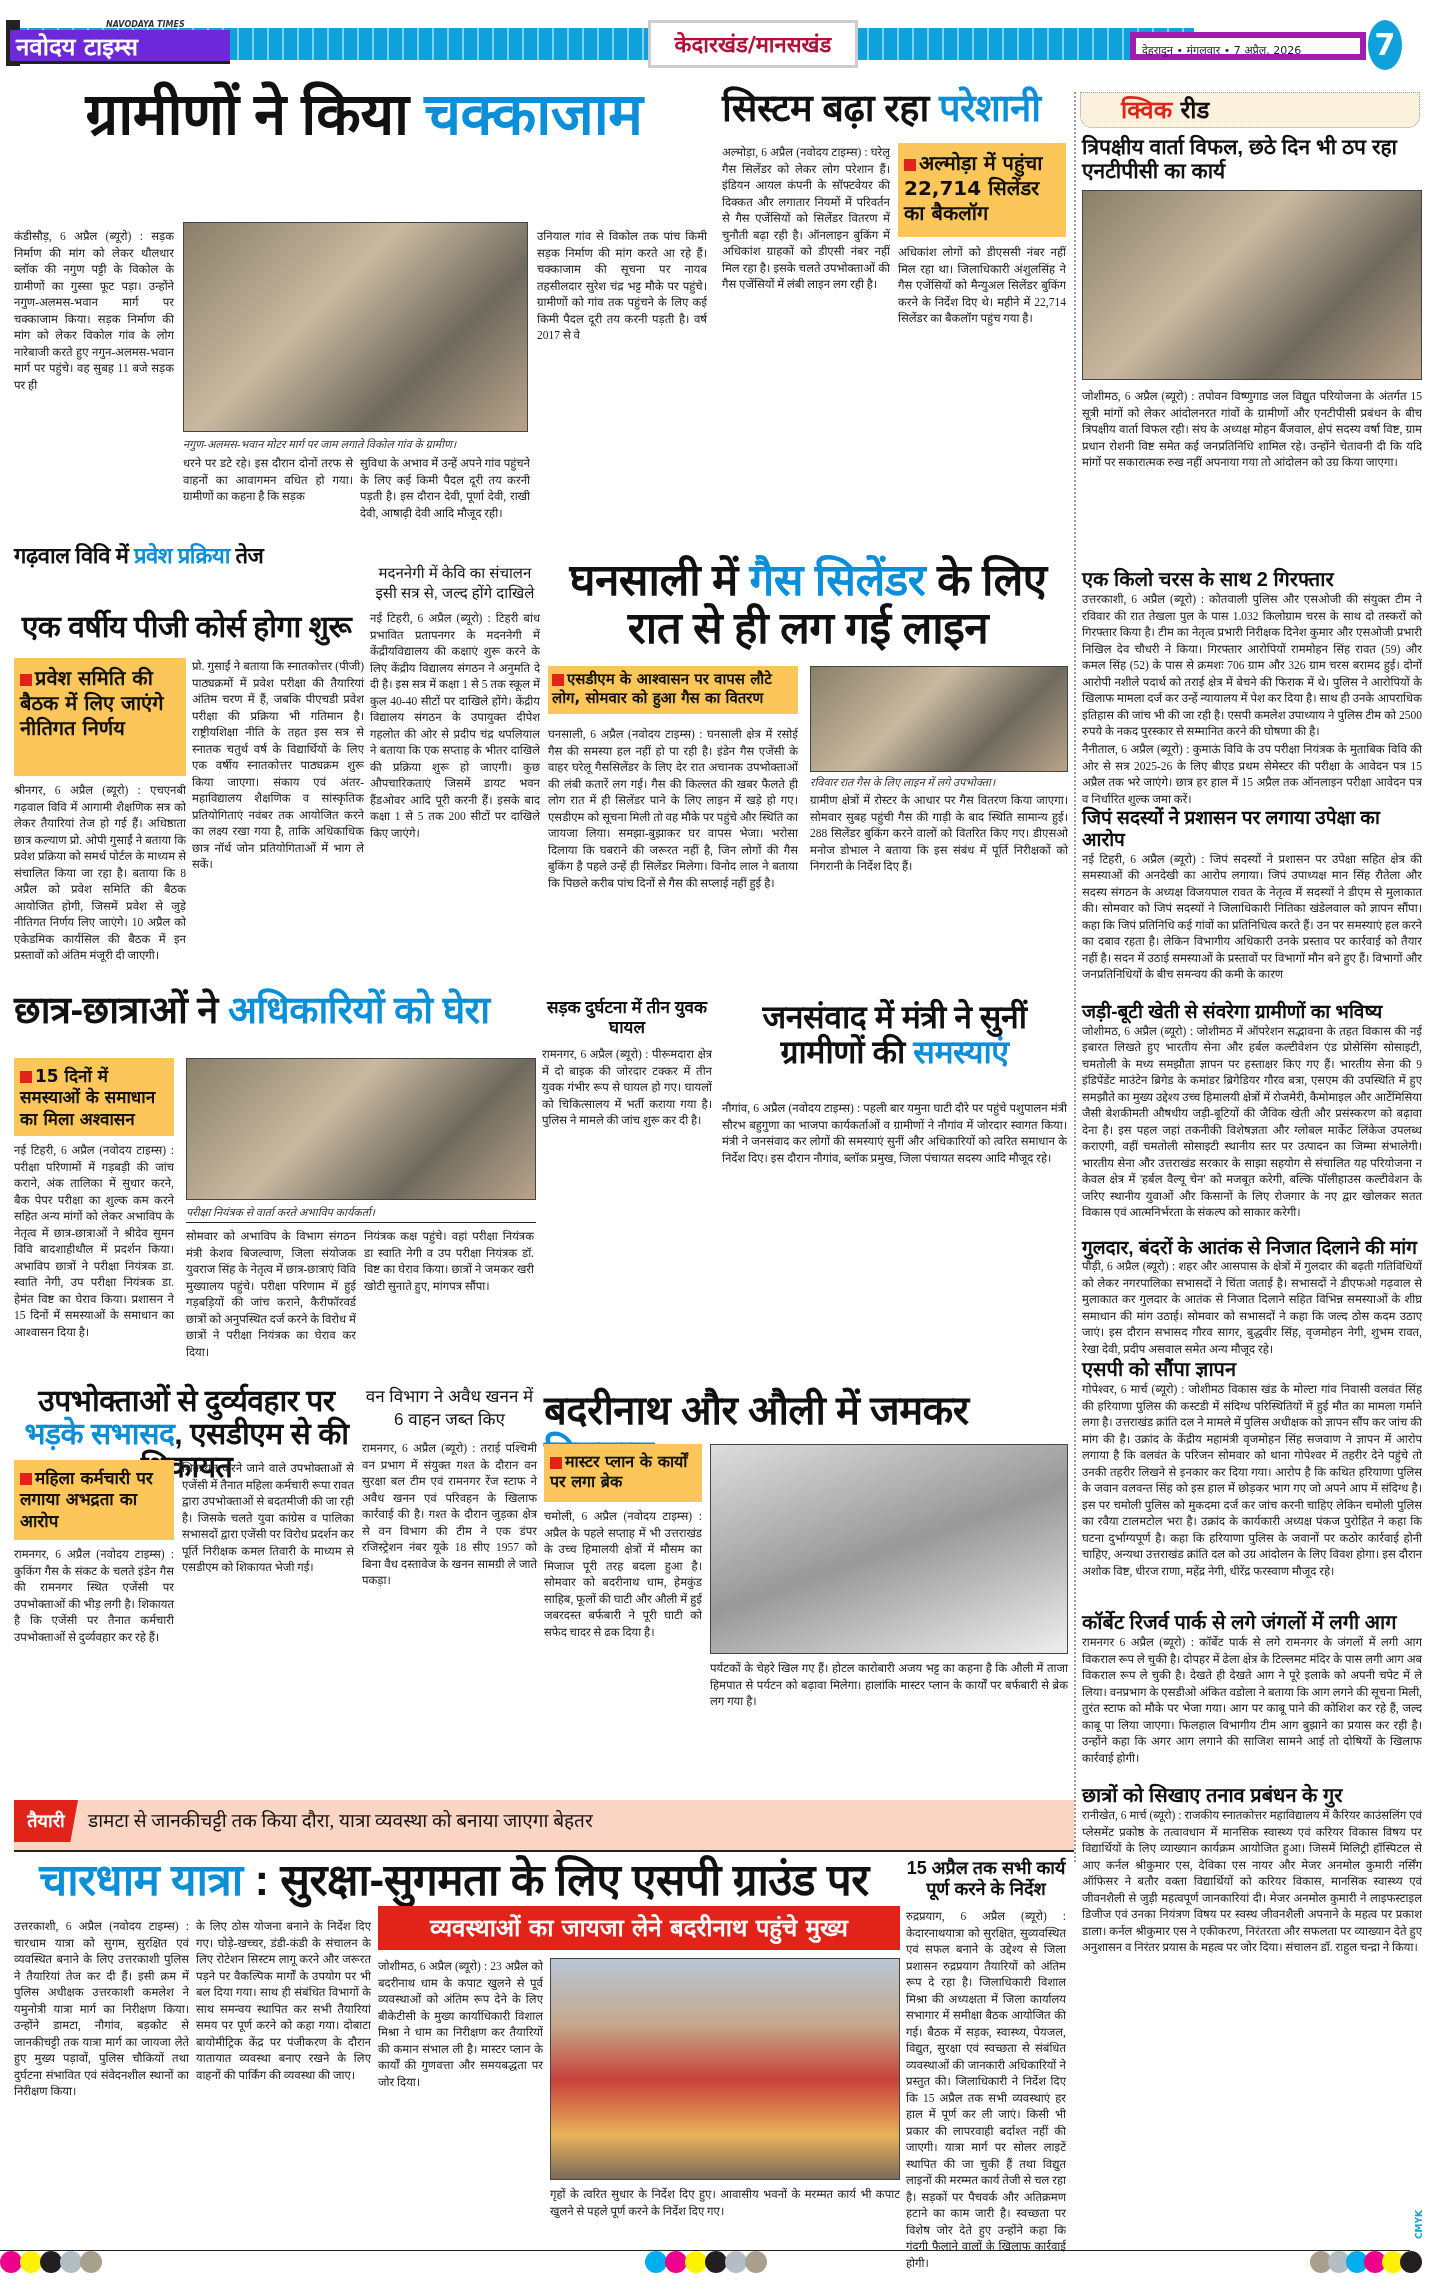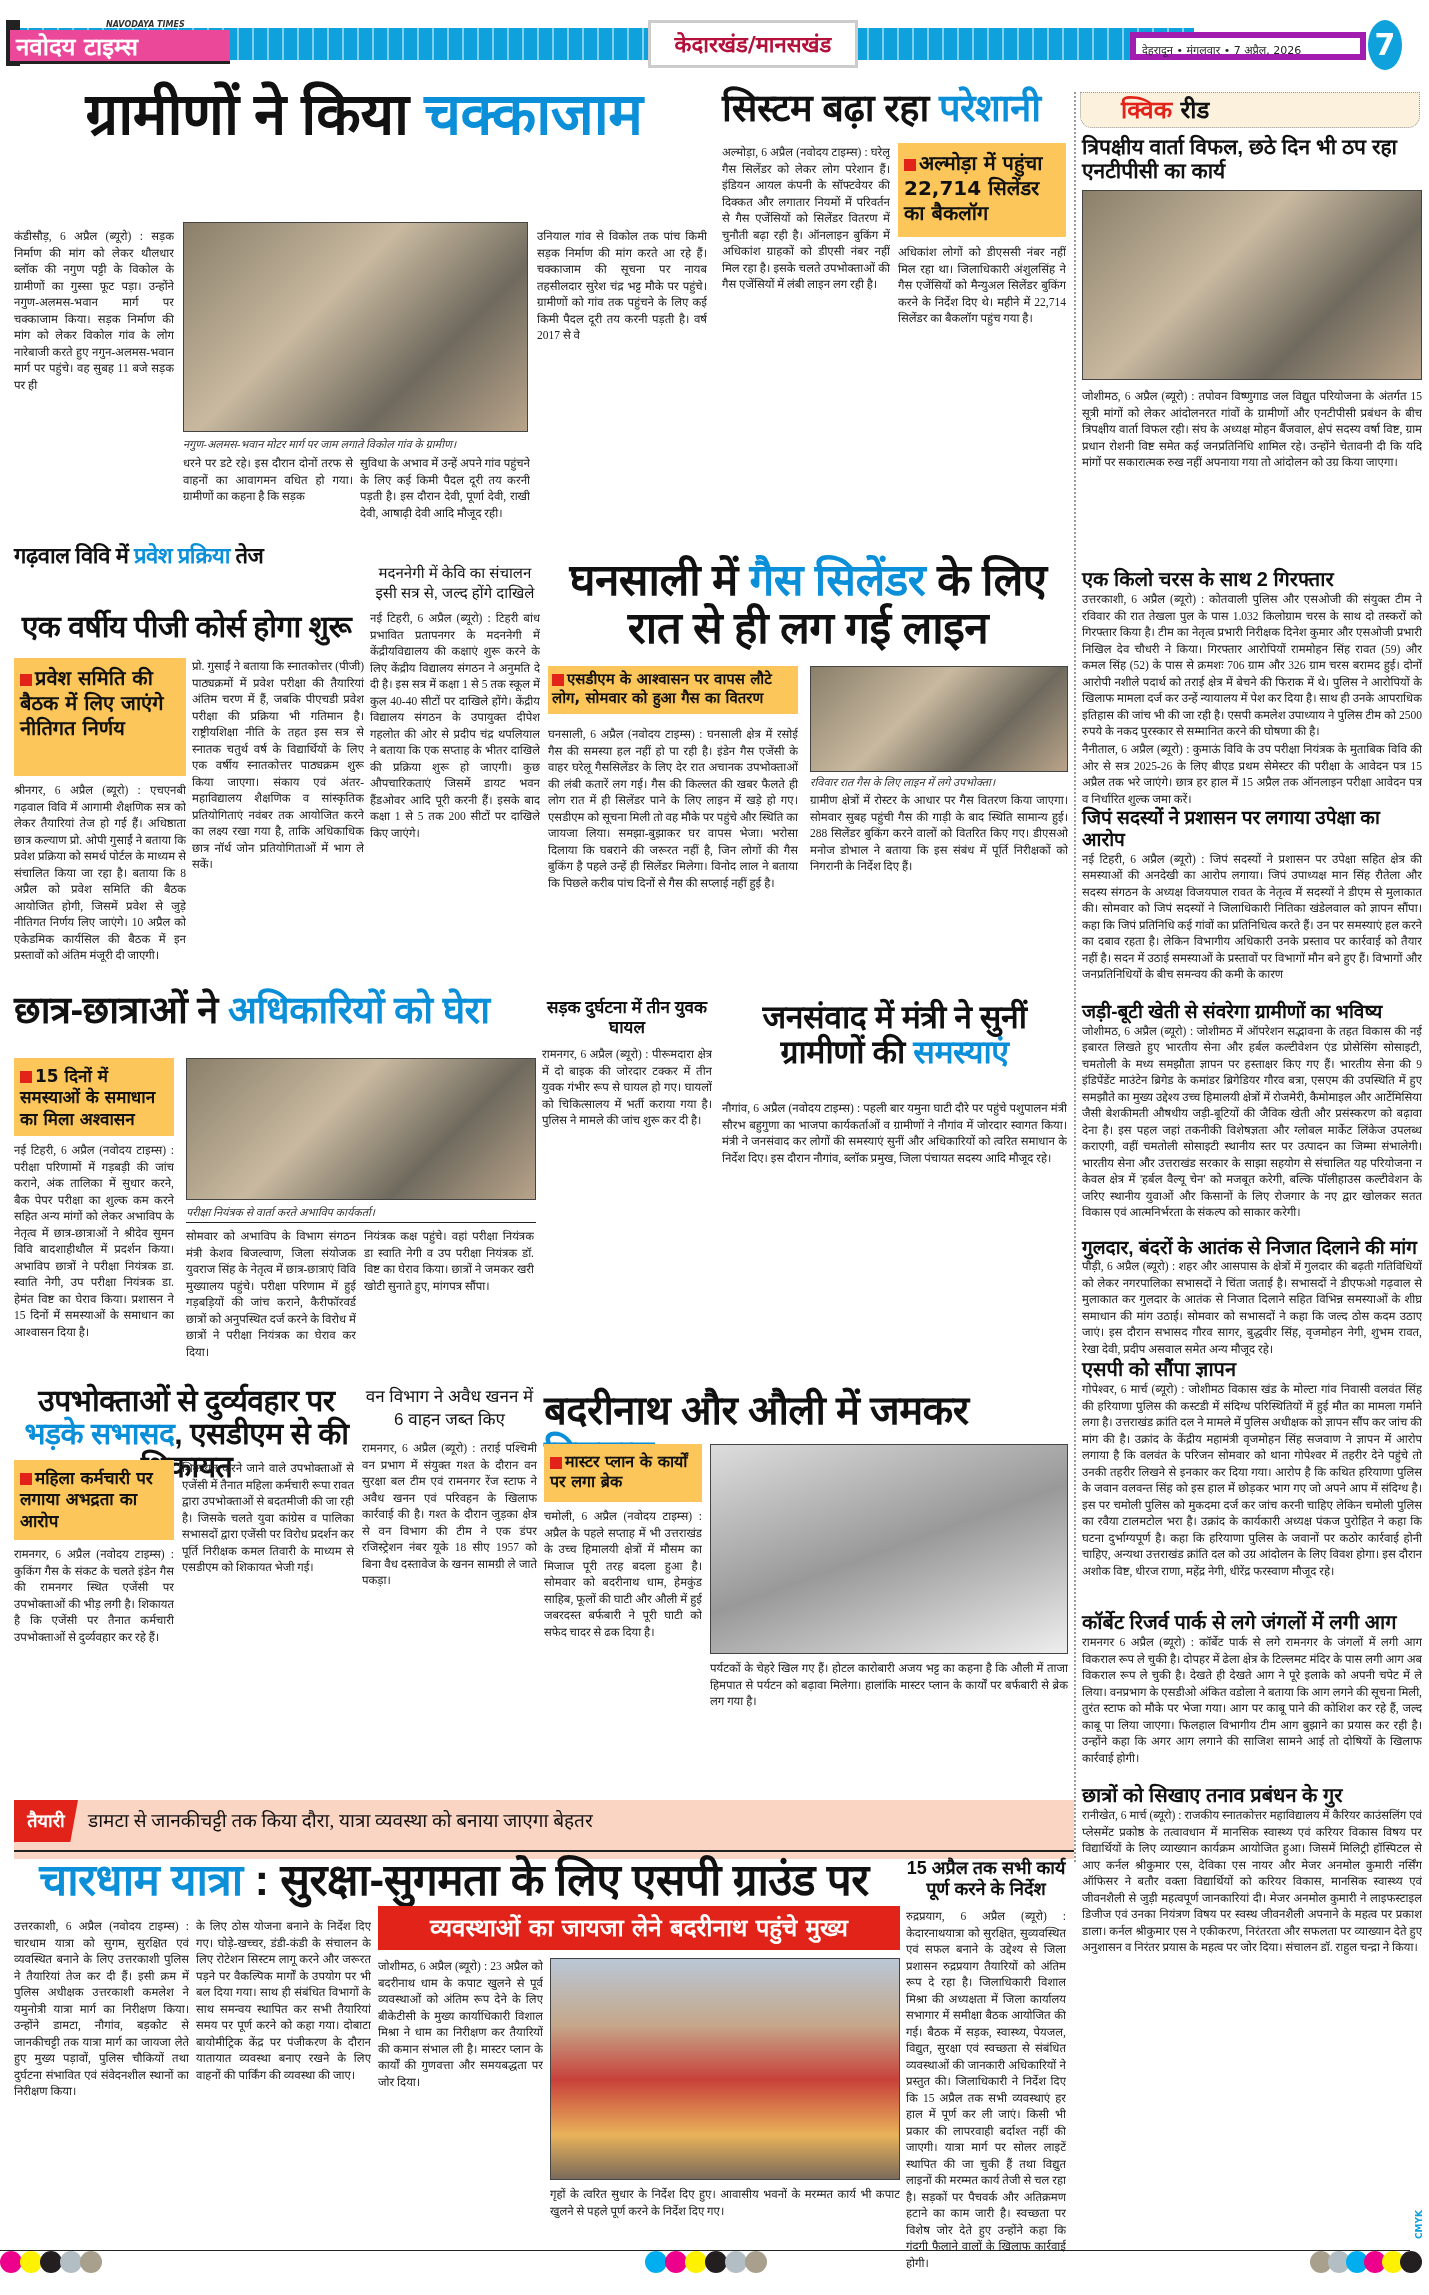--- a/index.html
+++ b/index.html
@@ -1,19 +1,19 @@
 <!DOCTYPE html>
 <html><head>
 <meta charset="utf-8">
 <style>
 *{box-sizing:border-box;margin:0;padding:0}
 body{width:1429px;height:2295px;background:#fff;font-family:"DejaVu Sans","Liberation Sans",sans-serif;color:#111;position:relative;overflow:hidden}
 .abs{position:absolute}
 .hdr-bar{position:absolute;left:14px;top:28px;width:1180px;height:32px;background:repeating-linear-gradient(90deg,#0ea1dc 0 13px,#7fd0ef 13px 15px)}
-.masthead{position:absolute;left:10px;top:30px;width:220px;height:34px;background:#ec4899;color:#fff;font-weight:bold;font-size:24px;line-height:34px;padding-left:6px;border-bottom:3px solid #222}
+.masthead{position:absolute;left:10px;top:30px;width:220px;height:34px;background:#6d28d9;color:#fff;font-weight:bold;font-size:24px;line-height:34px;padding-left:6px;border-bottom:3px solid #222}
 .brand-small{position:absolute;left:106px;top:20px;font-size:8px;font-style:italic;font-weight:bold;color:#333}
 .section-tag{position:absolute;left:648px;top:20px;width:210px;height:48px;background:#fff;border:3px solid #ccc;color:#b3103a;font-weight:bold;font-size:22px;text-align:center;line-height:44px}
 .date-box{position:absolute;left:1130px;top:32px;width:236px;height:28px;background:#fff;border:6px solid #a21caf;font-size:11px;line-height:26px;padding-left:6px;color:#222}
 .page-num{position:absolute;left:1368px;top:20px;width:34px;height:50px;border-radius:50%;background:#0ea1dc;color:#fff;font-weight:bold;font-size:30px;text-align:center;line-height:50px}
 .hl{font-weight:bold;color:#111;line-height:1.1;font-family:"Liberation Sans",sans-serif;letter-spacing:-0.5px}
 .blue{color:#0a8fd8}
 .sub-yellow{background:#fde5b4}
 .kicker{background:#fcc65a;font-weight:bold;font-size:20px;line-height:1.25;padding:8px 6px;color:#111}
 .kicker .sq{display:inline-block;width:12px;height:12px;background:#e2231a;margin-right:3px;vertical-align:middle}
 .body-text{font-family:Liberation Serif, serif;font-size:11.5px;line-height:16.5px;color:#222;text-align:justify;overflow:hidden}
@@ -145,21 +145,21 @@
 
 <div class="abs hl" style="left:544px;top:1388px;width:525px;font-size:40px">
   <span>बदरीनाथ और औली में जमकर</span>
   <span class="blue">हिमपात</span>
 </div>
 <div class="abs kicker" style="left:544px;top:1444px;width:158px;height:58px;font-size:16px"><span class="sq"></span><span>मास्टर प्लान के कार्यों पर लगा ब्रेक</span></div>
 <div class="abs body-text" style="left:544px;top:1508px;width:158px;height:282px">चमोली, 6 अप्रैल (नवोदय टाइम्स) : अप्रैल के पहले सप्ताह में भी उत्तराखंड के उच्च हिमालयी क्षेत्रों में मौसम का मिजाज पूरी तरह बदला हुआ है। सोमवार को बदरीनाथ धाम, हेमकुंड साहिब, फूलों की घाटी और औली में हुई जबरदस्त बर्फबारी ने पूरी घाटी को सफेद चादर से ढक दिया है।</div>
 <div class="abs photo" style="left:710px;top:1444px;width:358px;height:210px;background:linear-gradient(160deg,#ddd,#999 50%,#eee)"></div>
 <div class="abs body-text" style="left:710px;top:1660px;width:358px;height:130px">पर्यटकों के चेहरे खिल गए हैं। होटल कारोबारी अजय भट्ट का कहना है कि औली में ताजा हिमपात से पर्यटन को बढ़ावा मिलेगा। हालांकि मास्टर प्लान के कार्यों पर बर्फबारी से ब्रेक लग गया है।</div>
 
-<div class="abs" style="left:14px;top:1800px;width:1060px;height:59px;background:#fbd5c4">
+<div class="abs" style="left:14px;top:1800px;width:1060px;height:52px;background:#fbd5c4">
   <div class="tag-red" style="position:absolute;left:0;top:0;width:64px;height:42px;line-height:42px;font-size:18px;clip-path:polygon(0 0,100% 0,88% 100%,0 100%)">तैयारी</div>
   <div style="position:absolute;left:74px;top:0;line-height:42px;font-size:19px;font-family:Liberation Serif, serif">डामटा से जानकीचट्टी तक किया दौरा, यात्रा व्यवस्था को बनाया जाएगा बेहतर</div>
 </div>
 <div class="rule" style="left:14px;top:1850px;width:1060px"></div>
 
 <div class="abs hl" style="left:14px;top:1856px;width:880px;font-size:44px;text-align:center">
   <span class="blue">चारधाम यात्रा</span>
   <span>: सुरक्षा-सुगमता के लिए एसपी ग्राउंड पर</span>
 </div>
 <div class="abs body-text" style="left:14px;top:1918px;width:175px;height:370px">उत्तरकाशी, 6 अप्रैल (नवोदय टाइम्स) : चारधाम यात्रा को सुगम, सुरक्षित एवं व्यवस्थित बनाने के लिए उत्तरकाशी पुलिस ने तैयारियां तेज कर दी हैं। इसी क्रम में पुलिस अधीक्षक उत्तरकाशी कमलेश ने यमुनोत्री यात्रा मार्ग का निरीक्षण किया। उन्होंने डामटा, नौगांव, बड़कोट से जानकीचट्टी तक यात्रा मार्ग का जायजा लेते हुए मुख्य पड़ावों, पुलिस चौकियों तथा दुर्घटना संभावित एवं संवेदनशील स्थानों का निरीक्षण किया।</div>

